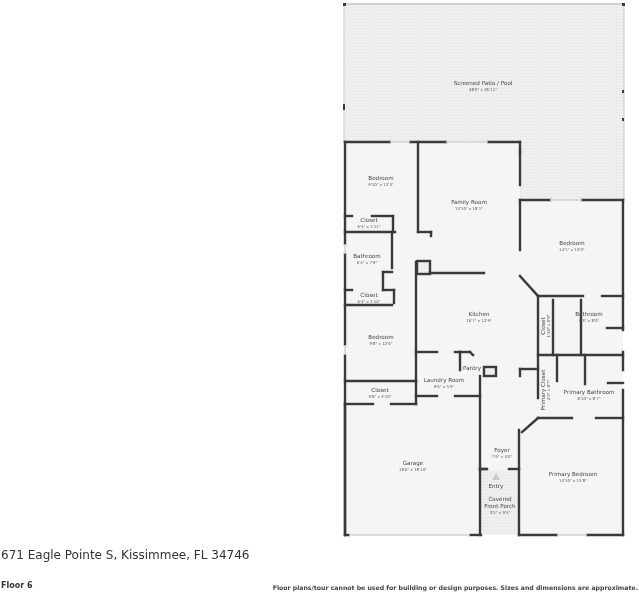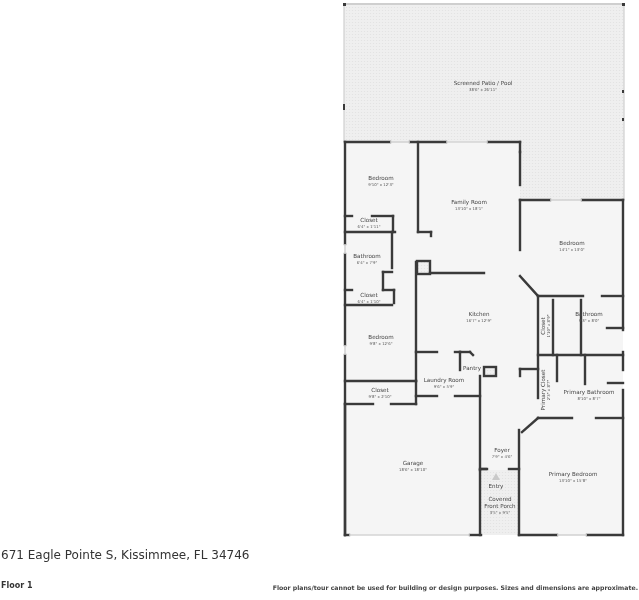--- a/index.html
+++ b/index.html
@@ -204,14 +204,14 @@
     <text class="rl" x="500" y="501">Covered</text>
     <text class="rl" x="500" y="508">Front Porch</text>
     <text class="rd" x="500" y="514">3'5" x 9'5"</text>
 
     <text class="rl" x="573" y="476">Primary Bedroom</text>
     <text class="rd" x="573" y="482">13'10" x 15'8"</text>
   </g>
 </svg>
 
 <div class="addr">671 Eagle Pointe S, Kissimmee, FL 34746</div>
-<div class="floor">Floor 1</div>
+<div class="floor">Floor 6</div>
 <div class="disc">Floor plans/tour cannot be used for building or design purposes. Sizes and dimensions are approximate.</div>
 
 </body></html>

